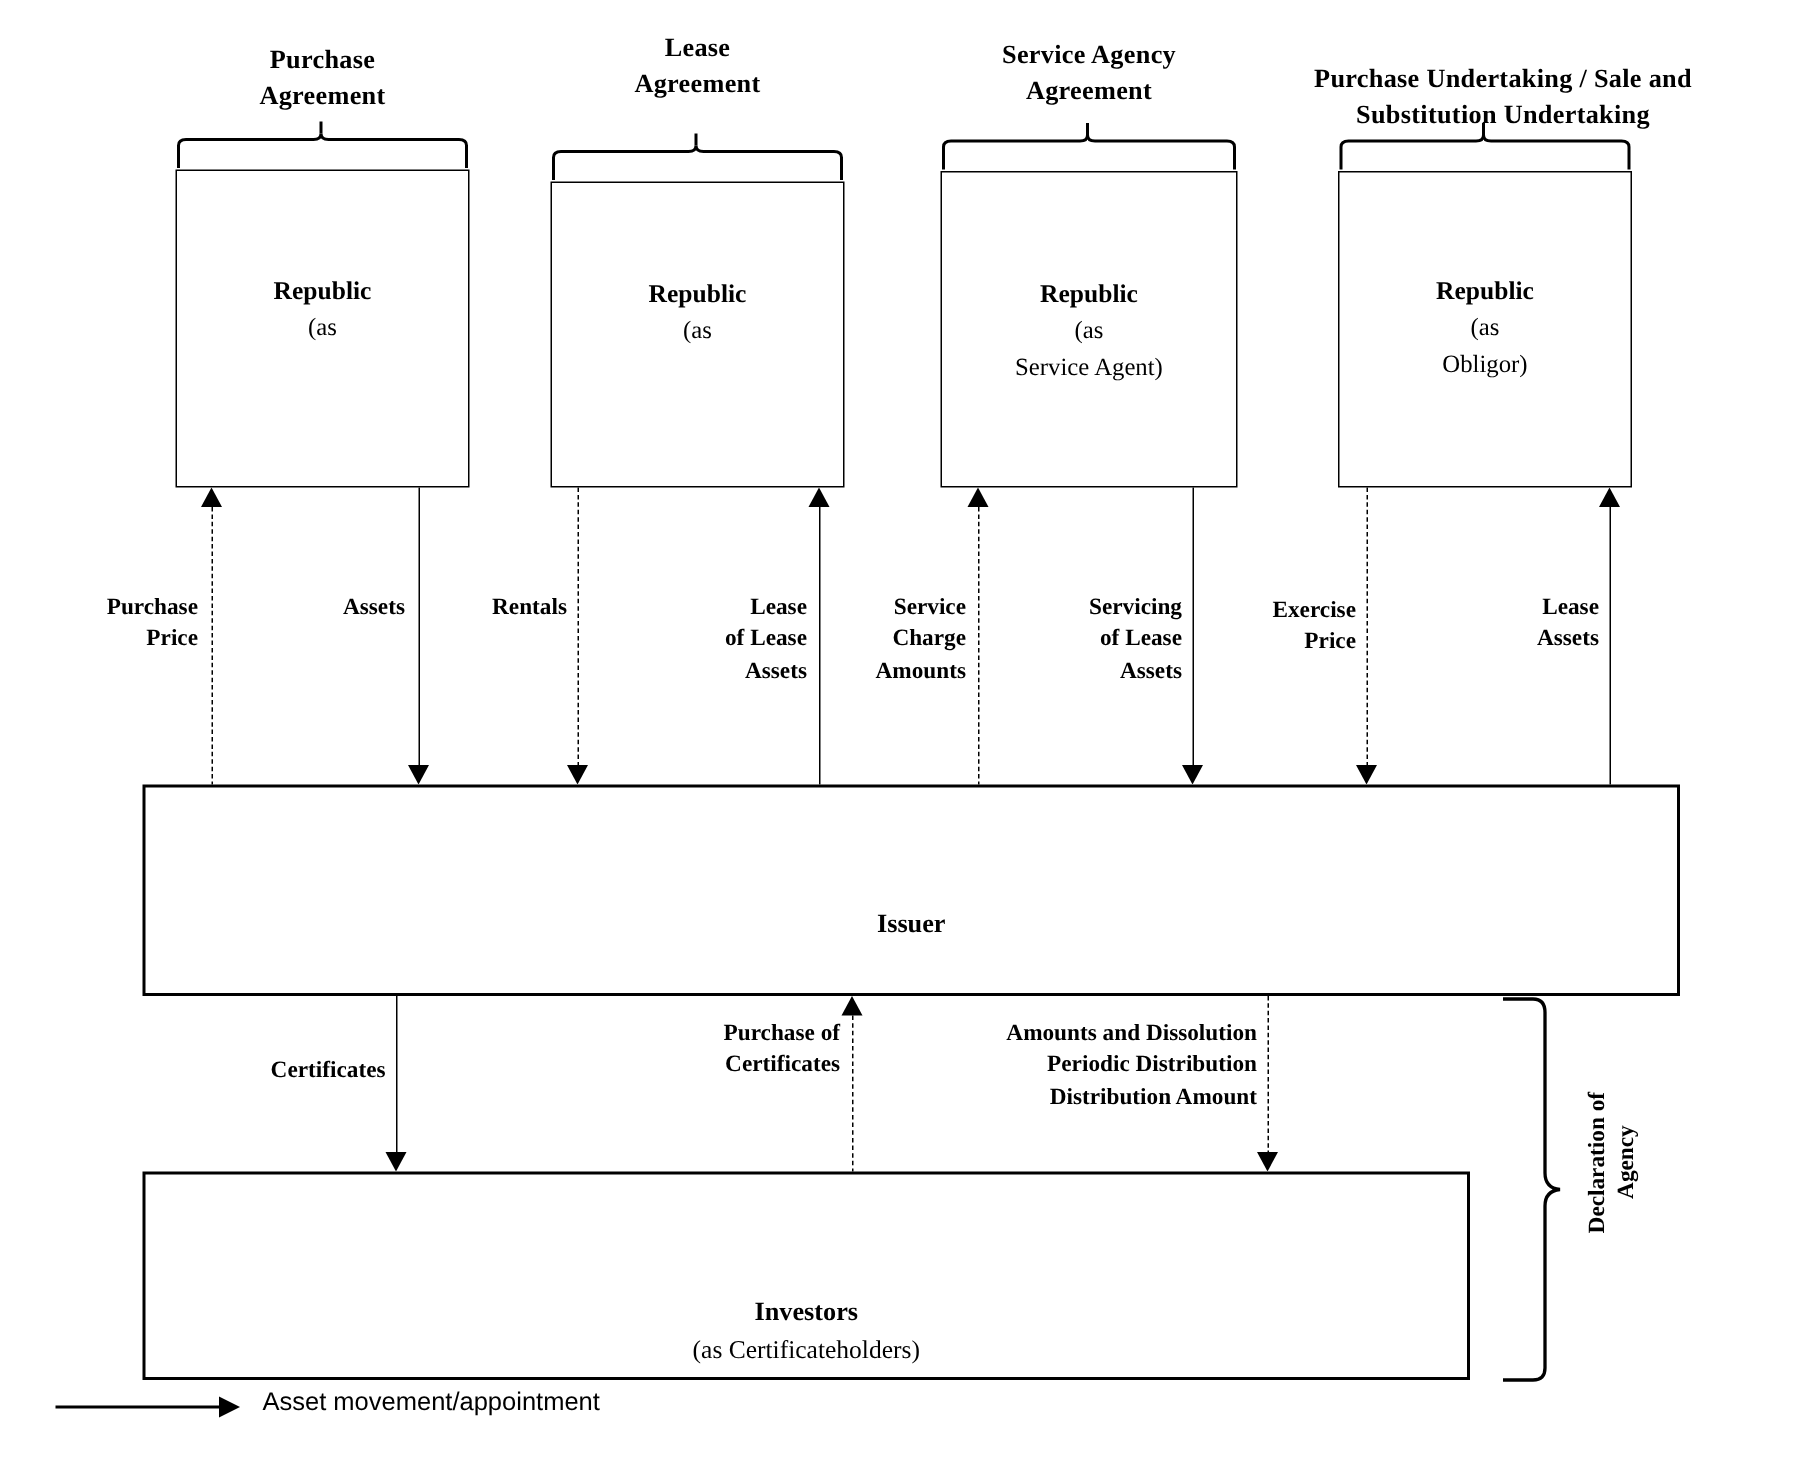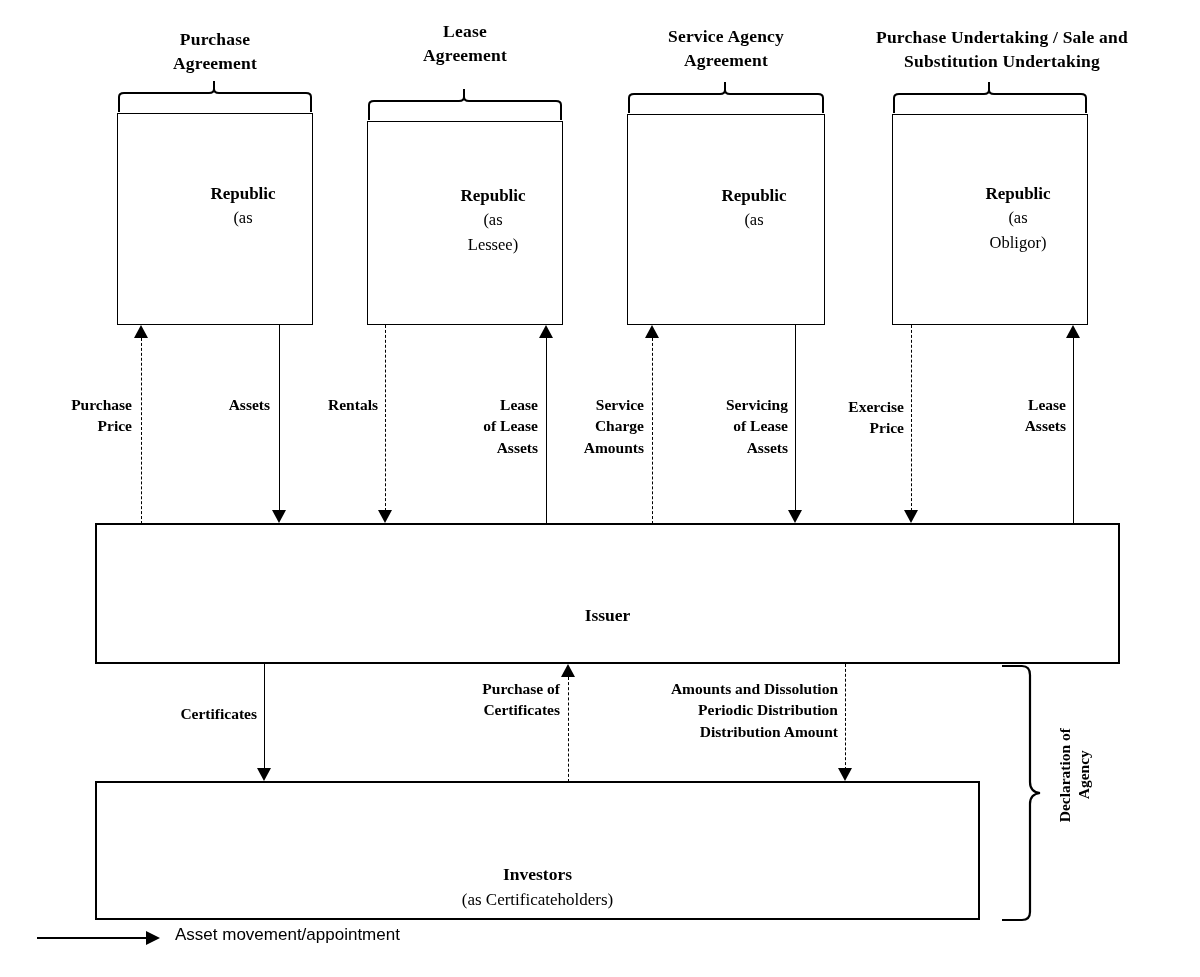--- a/index.html
+++ b/index.html
@@ -2,21 +2,21 @@
 <html><head>
 <meta charset="utf-8">
 <style>
   html,body{margin:0;padding:0;background:#fff;}
   body{font-family:"Liberation Serif", serif;color:#000;}
   #stage{position:relative;width:1200px;height:977px;overflow:hidden;background:#fff;}
 
   .hdr{position:absolute;text-align:center;font-weight:bold;font-size:17.5px;line-height:1.35;letter-spacing:.2px;}
 
   .party-box{position:absolute;border:1.6px solid #000;background:#fff;box-sizing:border-box;}
-  .party-text{position:absolute;left:0;right:0;text-align:center;line-height:1.48;font-size:16.5px;margin-left:28px;}
+  .party-text{position:absolute;left:0;right:0;text-align:center;line-height:1.48;font-size:16.5px;}
   .party-text .nm{font-weight:bold;font-size:17px;}
 
   .wide-box{position:absolute;border:2.2px solid #000;background:#fff;box-sizing:border-box;}
   .wide-text{position:absolute;left:0;right:0;text-align:center;line-height:1.5;font-size:17px;}
   .wide-text .nm{font-weight:bold;font-size:17.5px;margin-top:19px;}
 
   .vline{position:absolute;width:0;border-left:1.8px solid #000;}
   .vline.dash{border-left:1.8px dashed #000;}
 
   .arrow{position:absolute;width:0;height:0;border-left:7px solid transparent;border-right:7px solid transparent;}
@@ -48,21 +48,21 @@
   <div class="hdr" style="left:367px;top:20px;width:196px;">
     <div>Lease</div>
     <div>Agreement</div>
   </div>
 
   <div class="hdr" style="left:613px;top:25px;width:226px;">
     <div>Service Agency</div>
     <div>Agreement</div>
   </div>
 
-  <div class="hdr" style="left:812px;top:26px;width:380px;font-family:Liberation Serif, serif;">
+  <div class="hdr" style="left:812px;top:41px;width:380px;font-family:Liberation Serif, serif;">
     <div>Purchase Undertaking / Sale and</div>
     <div>Substitution Undertaking</div>
   </div>
 
   <div class="brace" style="position:absolute;left:117px;top:87px;width:196px;height:26px;">
     <svg width="196" height="26" viewBox="0 0 196 26">
       <path d="M2,25 L2,10 Q2,6 7,6 L92,6 Q97,6 97,2 Q97,6 102,6 L189,6 Q194,6 194,10 L194,25" fill="none" stroke="#000" stroke-width="2"></path>
       <path d="M97,2 L97,-6" fill="none" stroke="#000" stroke-width="2"></path>
     </svg>
   </div>
@@ -91,27 +91,27 @@
   <div class="party-box" style="left:117px;top:113px;width:196px;height:212px;"></div>
   <div class="party-text" style="left:117px;top:181px;width:196px;">
     <div class="nm">Republic</div>
     <div>(as</div>
   </div>
 
   <div class="party-box" style="left:367px;top:121px;width:196px;height:204px;"></div>
   <div class="party-text" style="left:367px;top:183px;width:196px;">
     <div class="nm">Republic</div>
     <div>(as</div>
-    <div>Lessee)</div>
   </div>
 
   <div class="party-box" style="left:627px;top:114px;width:198px;height:211px;"></div>
   <div class="party-text" style="left:617px;top:183px;width:218px;">
     <div class="nm">Republic</div>
     <div>(as</div>
+    <div>Service Agent)</div>
   </div>
 
   <div class="party-box" style="left:892px;top:114px;width:196px;height:211px;"></div>
   <div class="party-text" style="left:892px;top:181px;width:196px;">
     <div class="nm">Republic</div>
     <div>(as</div>
     <div>Obligor)</div>
   </div>
 
   <div class="vline dash" style="left:141px;top:338px;height:186px;"></div>

